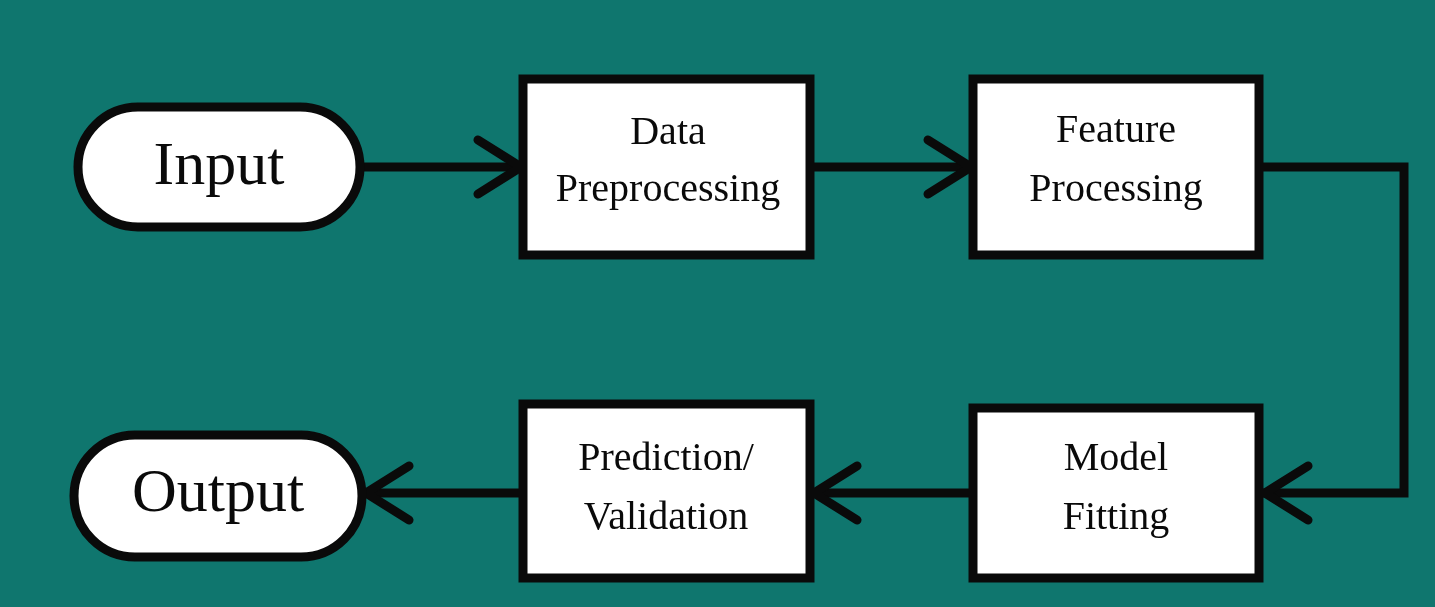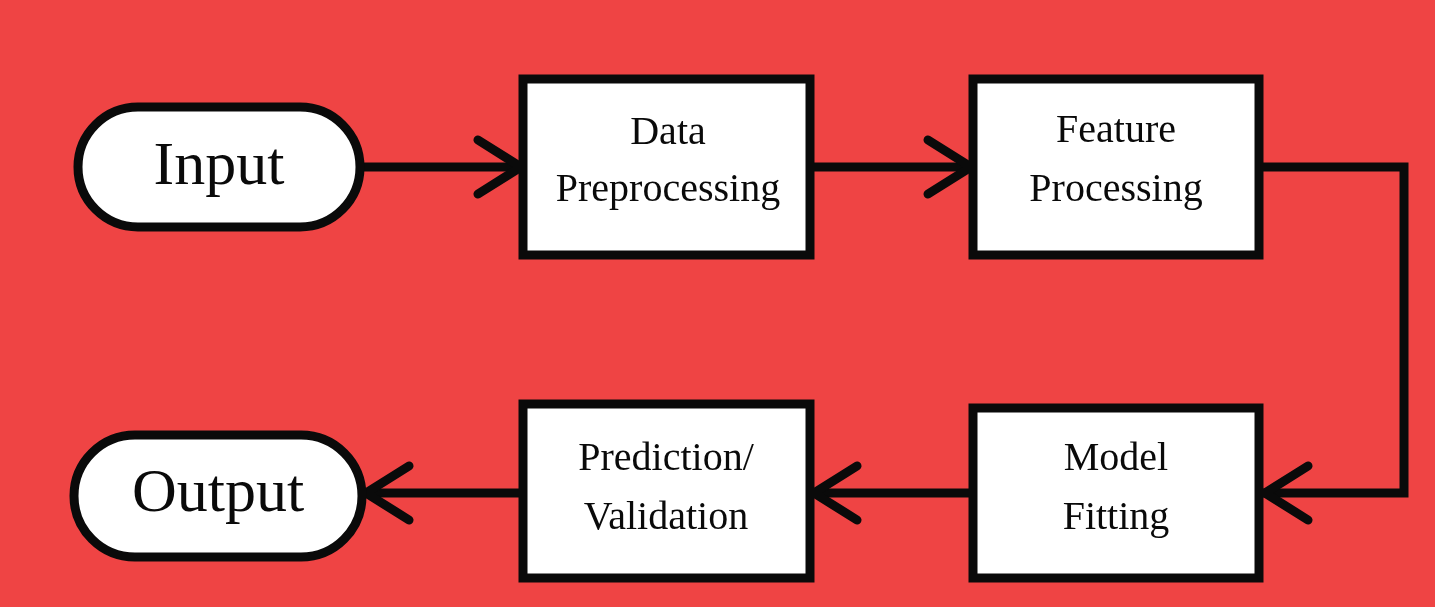--- a/index.html
+++ b/index.html
@@ -8,21 +8,21 @@
     padding: 0;
     background: #ffffff;
   }
   body {
     font-family: "Liberation Serif", "DejaVu Serif", serif;
   }
   #flow-root {
     position: relative;
     width: 1435px;
     height: 607px;
-    background: #ef4444;
+    background: #0f766e;
     overflow: hidden;
   }
   #flow-svg {
     position: absolute;
     left: 0;
     top: 0;
     width: 1435px;
     height: 607px;
     display: block;
   }

